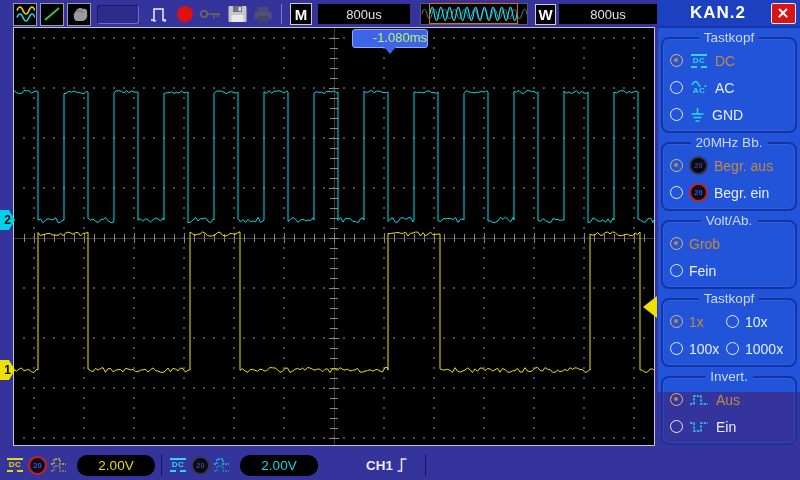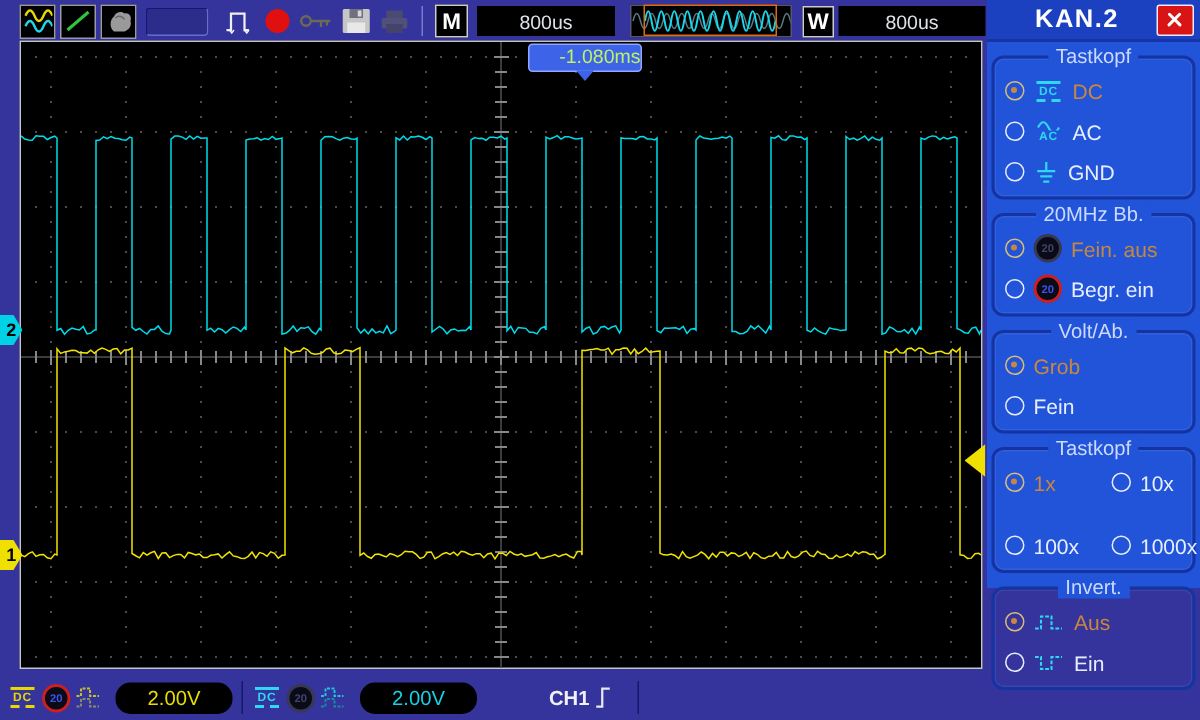--- a/index.html
+++ b/index.html
@@ -55,21 +55,21 @@
        padding:8px 2px 3px;box-shadow:inset 0 0 0 1px rgba(160,190,255,.12);}
   .sec-title{position:absolute;top:-9px;left:50%;transform:translateX(-50%);background:#2154d8;
        padding:0 5px;color:#ccd9ff;font-size:13.5px;white-space:nowrap;}
   .opt{display:flex;align-items:center;gap:6px;padding:2px 1px 2px 5px;min-height:23px;
        color:#e8eeff;font-size:14px;}
   .opt.sel{color:#c8873f;}
   .radio{width:11px;height:11px;border:1px solid #e8ecff;border-radius:50%;position:relative;flex:none;}
   .opt.sel .radio{border-color:#d8bc7a;}
   .opt.sel .radio::after{content:"";position:absolute;left:3px;top:3px;width:4px;height:4px;
        border-radius:50%;background:#c8873f;}
-  .grid2{display:grid;grid-template-columns:56px 1fr;gap:15px;}
+  .grid2{display:grid;grid-template-columns:56px 1fr;}
   .olabel{white-space:nowrap;}
   
   .ic-dc{display:inline-flex;flex-direction:column;align-items:center;width:20px;flex:none;line-height:1;}
   .ic-dc .tln{width:16px;border-top:2px solid currentColor;margin-bottom:1px;}
   .ic-dc .txt{font-size:8px;font-weight:bold;letter-spacing:.5px;}
   .ic-dc .bln{width:16px;border-top:2px dashed currentColor;margin-top:1px;}
   .ic-ac{display:inline-flex;flex-direction:column;align-items:center;width:20px;flex:none;line-height:1;}
   .ic-ac .txt{font-size:8px;font-weight:bold;letter-spacing:.5px;}
   .cyan{color:#2fd8f0;}
   .ych{color:#e8d800;}
@@ -1311,21 +1311,21 @@
               <span class="olabel">GND</span>
             </div>
           </div>
         </div>
         <div class="sec">
           <div class="sec-title">20MHz  Bb.</div>
           <div>
             <div class="opt sel">
               <span class="radio"></span>
               <span class="ic-20 off">20</span>
-              <span class="olabel">Fein.  aus</span>
+              <span class="olabel">Begr.  aus</span>
             </div>
             <div class="opt">
               <span class="radio"></span>
               <span class="ic-20 on">20</span>
               <span class="olabel">Begr.  ein</span>
             </div>
           </div>
         </div>
         <div class="sec">
           <div class="sec-title">Volt/Ab.</div>

